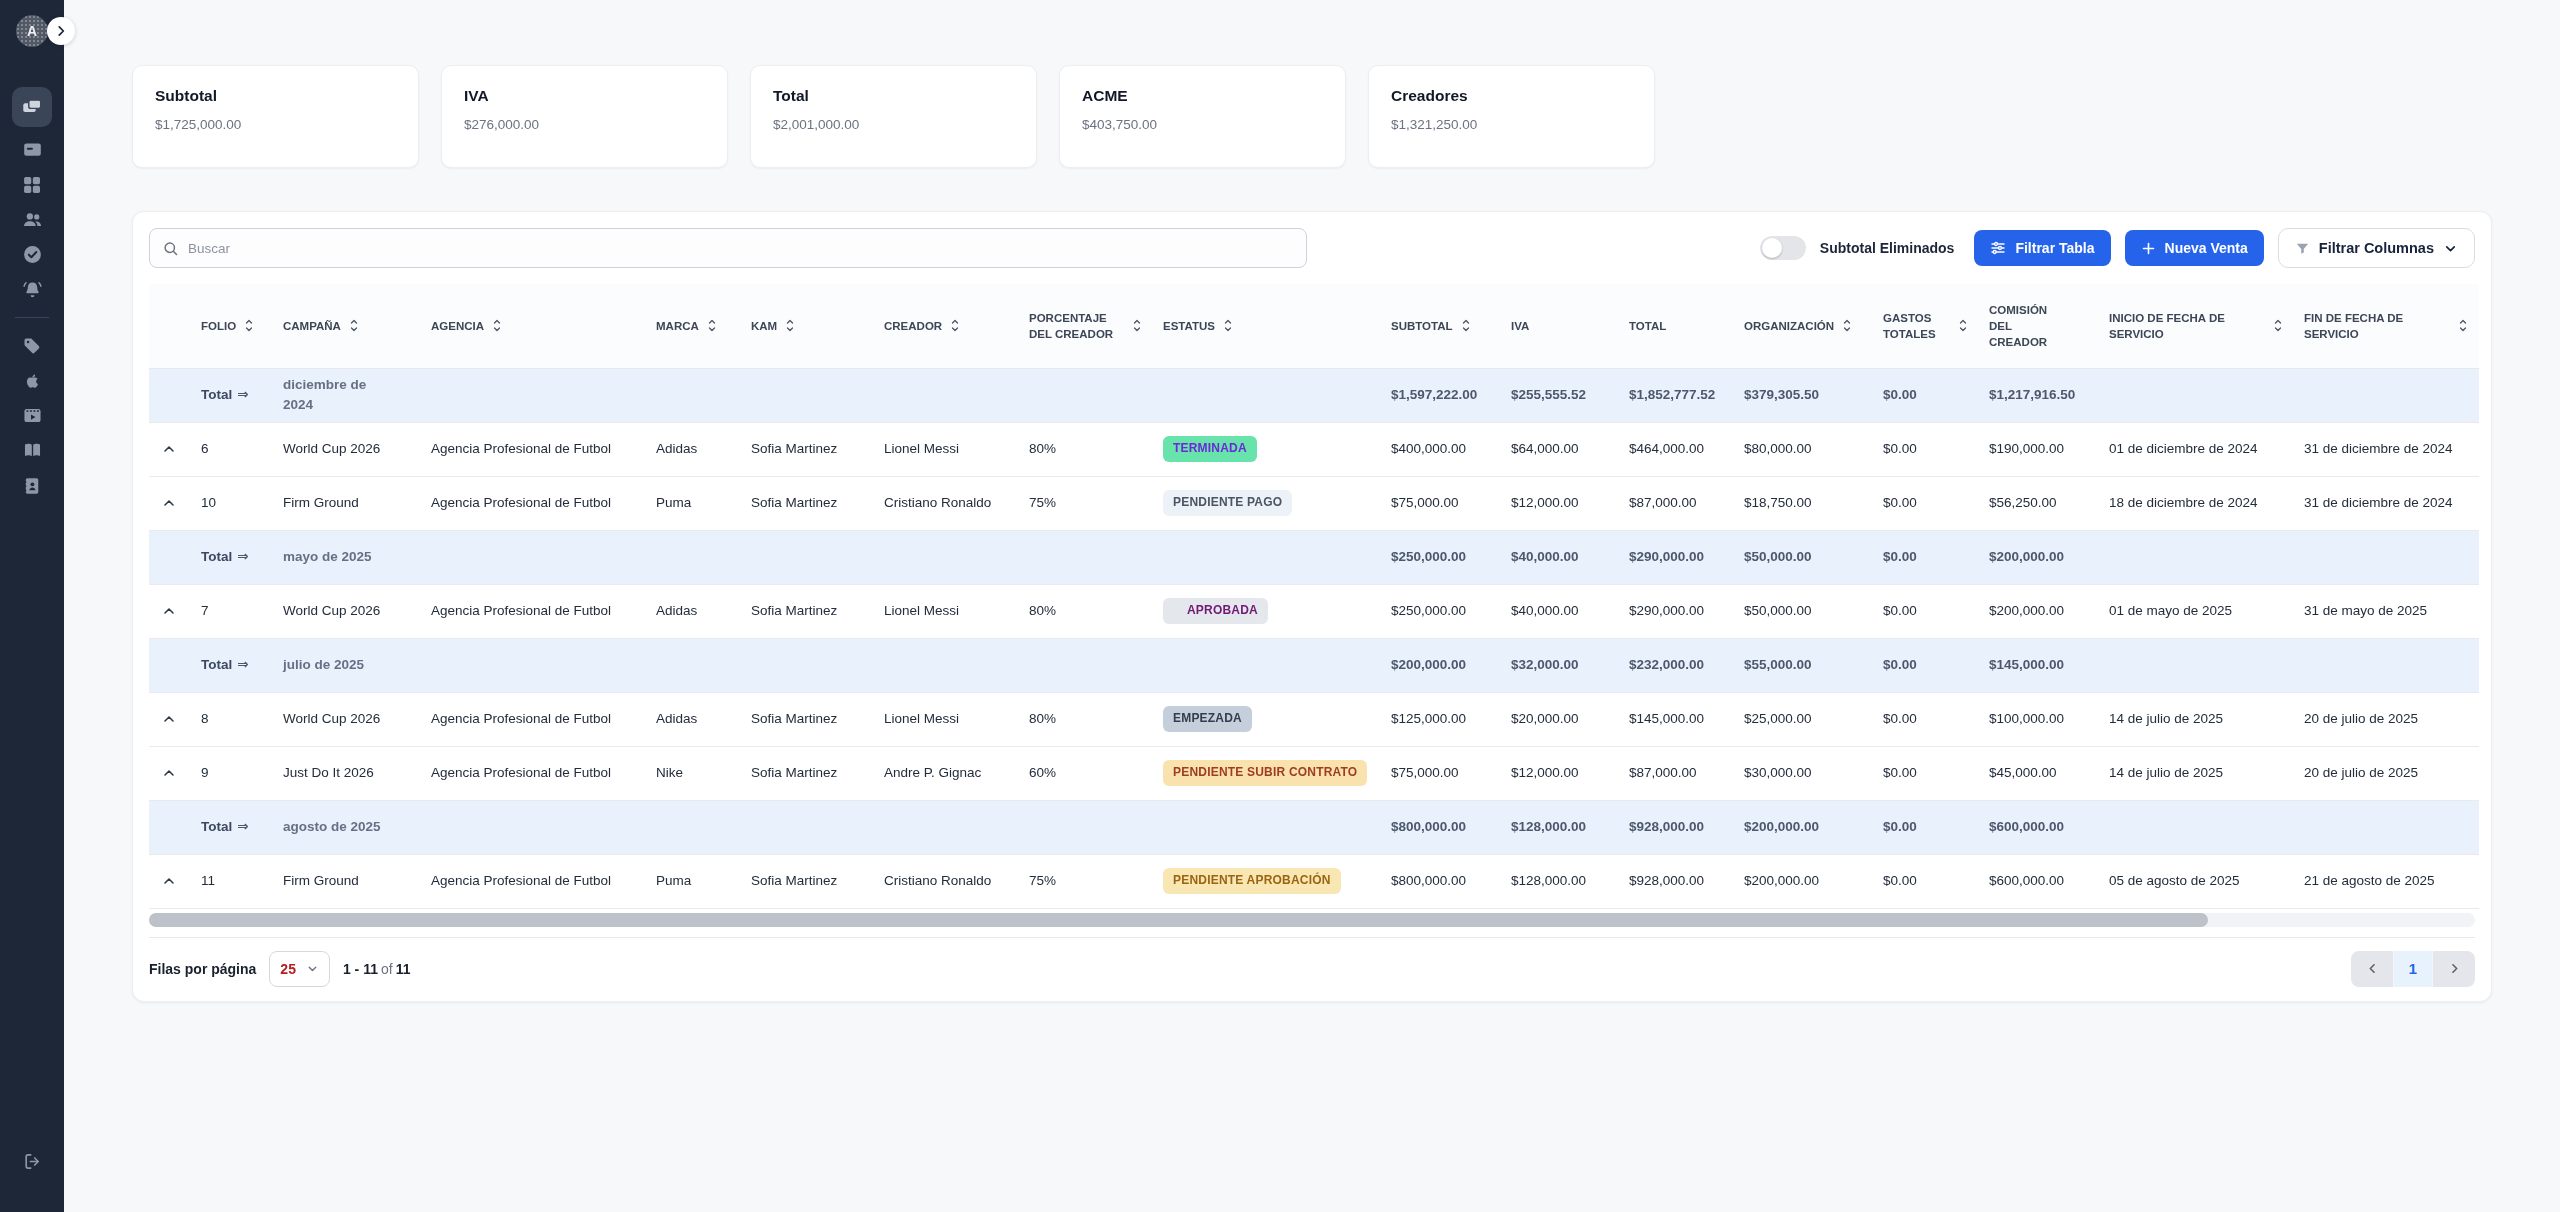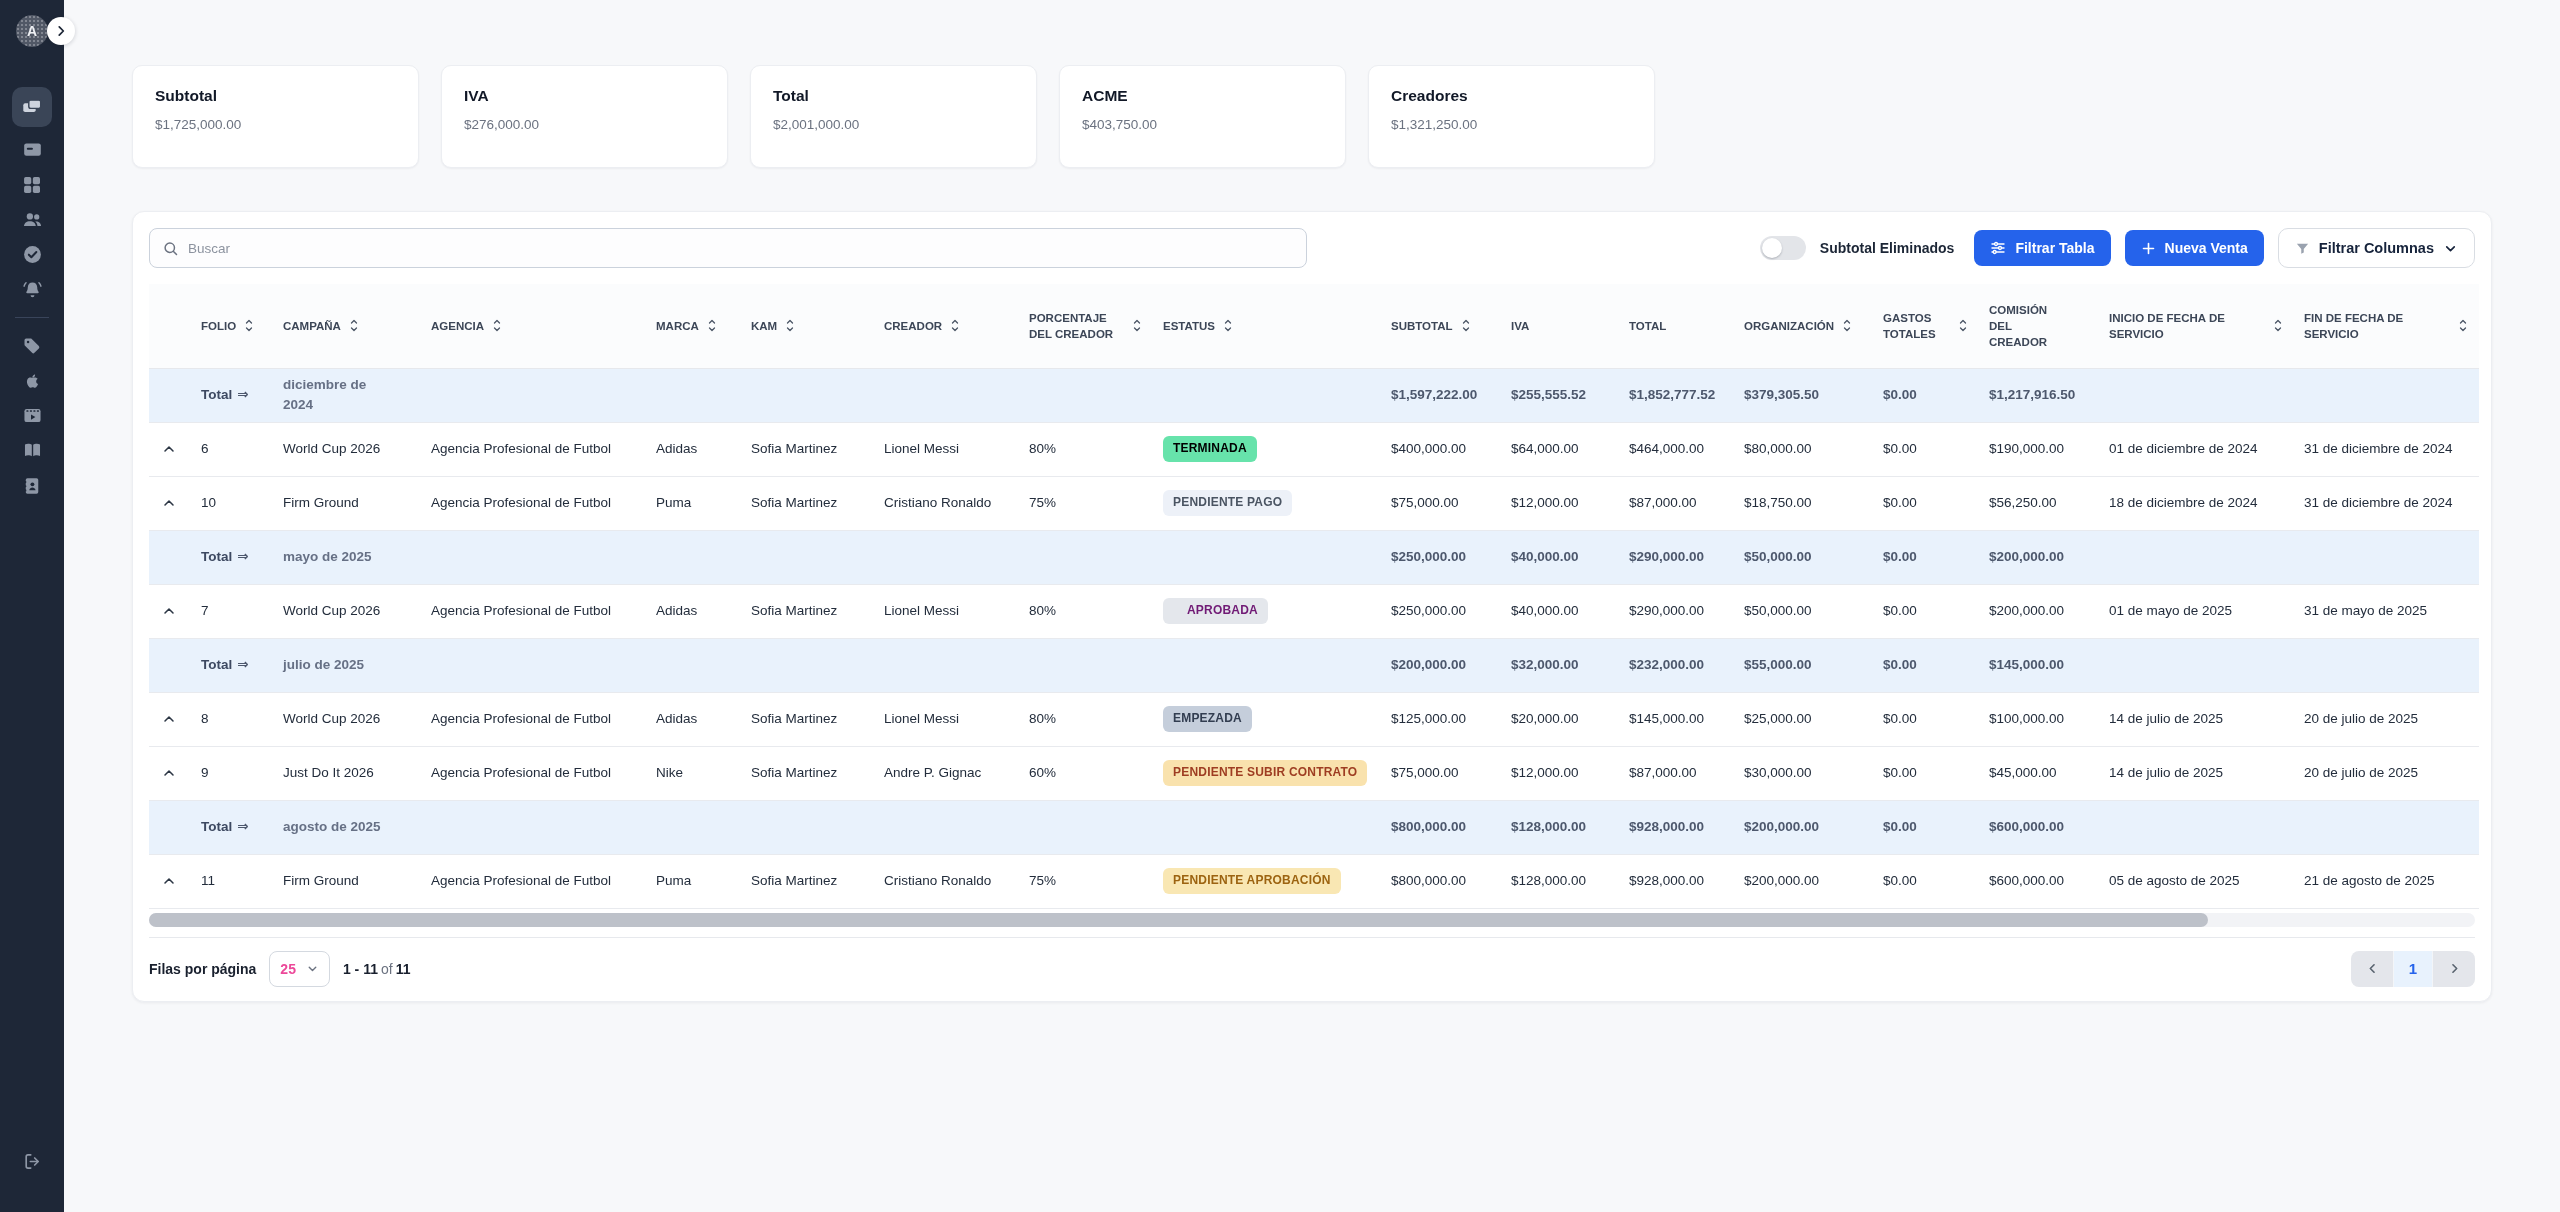--- a/index.html
+++ b/index.html
@@ -115,21 +115,21 @@
   
   .pagination {
     margin: 10px 16px 0; border-top: 1px solid #e7e9ed; padding-top: 13px;
     display: flex; align-items: center; justify-content: space-between;
   }
   .pag-left { display: flex; align-items: center; gap: 13px; }
   .pag-label { font-size: 14px; font-weight: bold; color: #19202e; }
   .select-box {
     height: 36px; min-width: 58px; border: 1px solid #d4d9e0; border-radius: 8px;
     display: inline-flex; align-items: center; gap: 10px; padding: 0 10px;
-    font-size: 14px; font-weight: bold; color: #ec4899; cursor: pointer; background: #fff; justify-content: center;
+    font-size: 14px; font-weight: bold; color: #b91c1c; cursor: pointer; background: #fff; justify-content: center;
   }
   .range-text { font-size: 14px; color: #19202e; }
   .range-text .b { font-weight: bold; }
   .range-text .of { color: #6b7280; font-weight: normal; padding: 0 3px; }
   .pager { display: flex; border-radius: 8px; overflow: hidden; }
   .pager-btn {
     width: 42px; height: 36px; border: none; cursor: pointer;
     display: flex; align-items: center; justify-content: center;
     background: #e4e6eb;
   }
@@ -561,21 +561,21 @@
                   </span>
                 </button>
               </td>
               <td>6</td>
               <td>World Cup 2026</td>
               <td>Agencia Profesional de Futbol</td>
               <td>Adidas</td>
               <td>Sofia Martinez</td>
               <td>Lionel Messi</td>
               <td>80%</td>
-              <td><span class="badge" style="background: rgb(103, 227, 171); color: #000000;">TERMINADA</span></td>
+              <td><span class="badge" style="background: rgb(103, 227, 171); color: #6d28d9;">TERMINADA</span></td>
               <td>$400,000.00</td>
               <td>$64,000.00</td>
               <td>$464,000.00</td>
               <td>$80,000.00</td>
               <td>$0.00</td>
               <td>$190,000.00</td>
               <td>01 de diciembre de 2024</td>
               <td>31 de diciembre de 2024</td>
             </tr>
             <tr>

